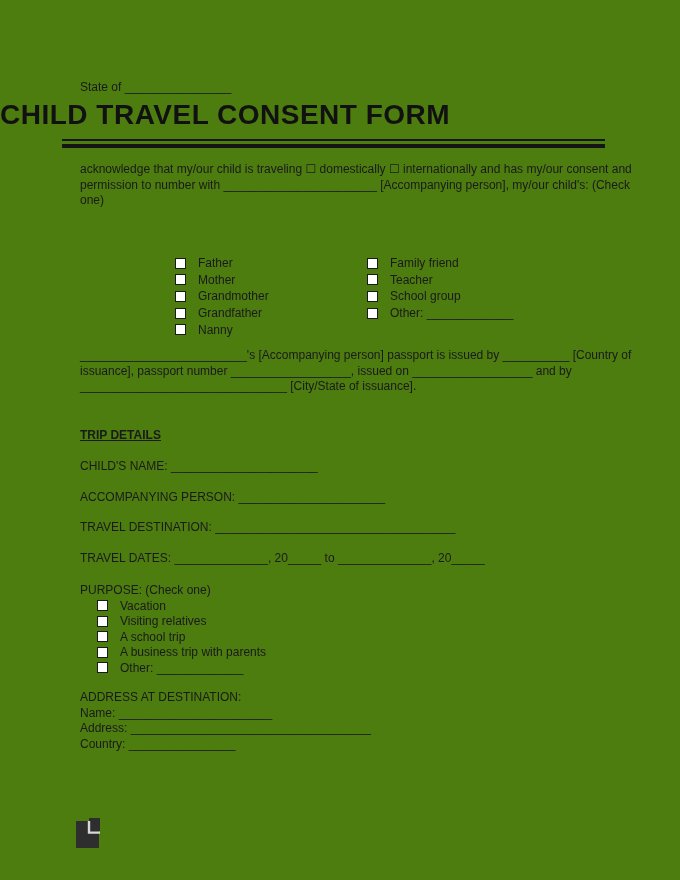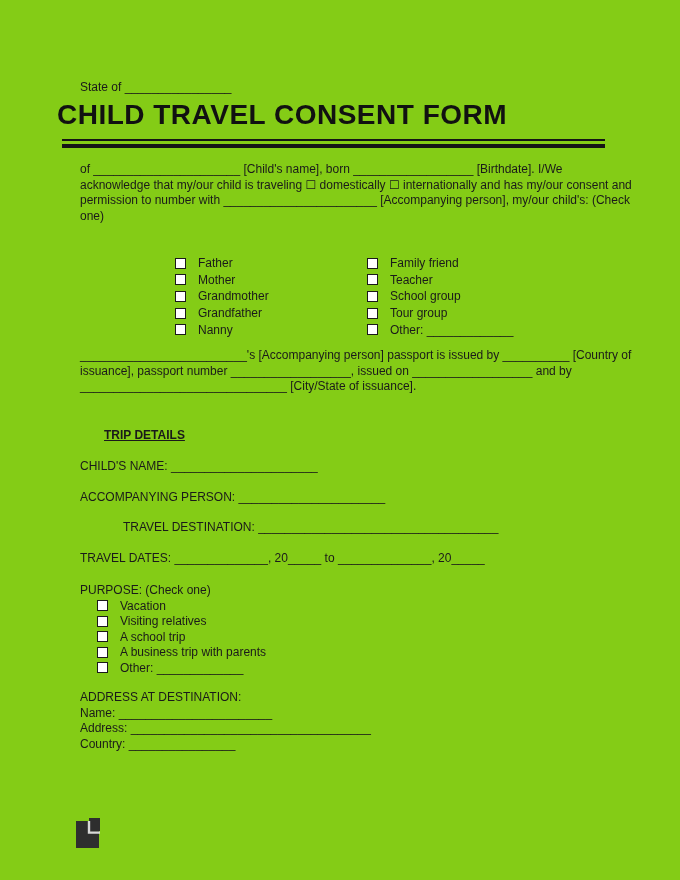--- a/index.html
+++ b/index.html
@@ -1,32 +1,31 @@
 <!DOCTYPE html>
 <html><head>
 <meta charset="utf-8">
 <style>
   html,body{margin:0;padding:0;background:#ffffff;}
   .page{
     position:relative;
     width:680px;height:880px;
-    background:#84cc16;
+    background:#4d7c0f;
     font-family:"Liberation Sans", sans-serif;
     font-size:12px;
     color:#1a1a1a;
     overflow:hidden;
   }
   .abs{position:absolute;}
   .ln{white-space:pre;line-height:15.5px;}
   .para .ln{height:15.5px;}
 
   .state{top:80px;left:80px;}
   .title{
     top:99px;left:0;width:564px;margin:0;
-    text-align:center;
     font-size:28px;font-weight:bold;
     letter-spacing:0.5px;
     color:#111;
   }
   .rule{
     top:139px;left:62px;width:543px;
     height:3px;
     border-top:2px solid #151515;
     border-bottom:4px solid #151515;
   }
@@ -40,25 +39,25 @@
     display:inline-block;width:9px;height:9px;
     border:1.3px solid #1a1a1a;background:#fff;
     flex:0 0 auto;
   }
   .cblabel{margin-left:12px;white-space:pre;}
 
   .passport{top:348px;left:80px;width:545px;}
 
   .trip-heading{
     top:428px;left:80px;
-    font-weight:bold;text-decoration:underline;margin-left:24px;
+    font-weight:bold;text-decoration:underline;
   }
   .f-child{top:459px;left:80px;}
   .f-accomp{top:490px;left:80px;}
-  .f-dest{top:520px;left:80px;margin-left:43px;}
+  .f-dest{top:520px;left:80px;}
   .f-dates{top:551px;left:80px;}
 
   .purpose-heading{top:583px;left:80px;}
   .purpose-list{top:598px;left:97px;}
   .purpose-list .cbrow{height:15.5px;}
 
   .address{top:690px;left:80px;}
 
   .logo{top:818px;left:76px;width:26px;height:30px;}
 </style>
@@ -66,21 +65,20 @@
 <body>
 
 <div class="page">
 
   <div class="abs ln state">State of ________________</div>
 
   <h1 class="abs title">CHILD TRAVEL CONSENT FORM</h1>
   <div class="abs rule"></div>
 
   <div class="abs intro para">
-    <div class="ln">of ______________________ [Child's name], born __________________ [Birthdate]. I/We</div>
     <div class="ln">acknowledge that my/our child is traveling ☐ domestically ☐ internationally and has my/our consent and</div>
     <div class="ln">permission to number with _______________________ [Accompanying person], my/our child's: (Check</div>
     <div class="ln">one)</div>
   </div>
 
   <div class="abs cbcol col1">
     <div class="cbrow">
       <span class="cb"></span>
       <span class="cblabel">Father</span>
     </div>
@@ -107,24 +105,20 @@
       <span class="cb"></span>
       <span class="cblabel">Family friend</span>
     </div>
     <div class="cbrow">
       <span class="cb"></span>
       <span class="cblabel">Teacher</span>
     </div>
     <div class="cbrow">
       <span class="cb"></span>
       <span class="cblabel">School group</span>
-    </div>
-    <div class="cbrow">
-      <span class="cb"></span>
-      <span class="cblabel">Tour group</span>
     </div>
     <div class="cbrow">
       <span class="cb"></span>
       <span class="cblabel">Other: _____________</span>
     </div>
   </div>
 
   <div class="abs passport para">
     <div class="ln">_________________________'s [Accompanying person] passport is issued by __________ [Country of</div>
     <div class="ln">issuance], passport number __________________, issued on __________________ and by</div>

